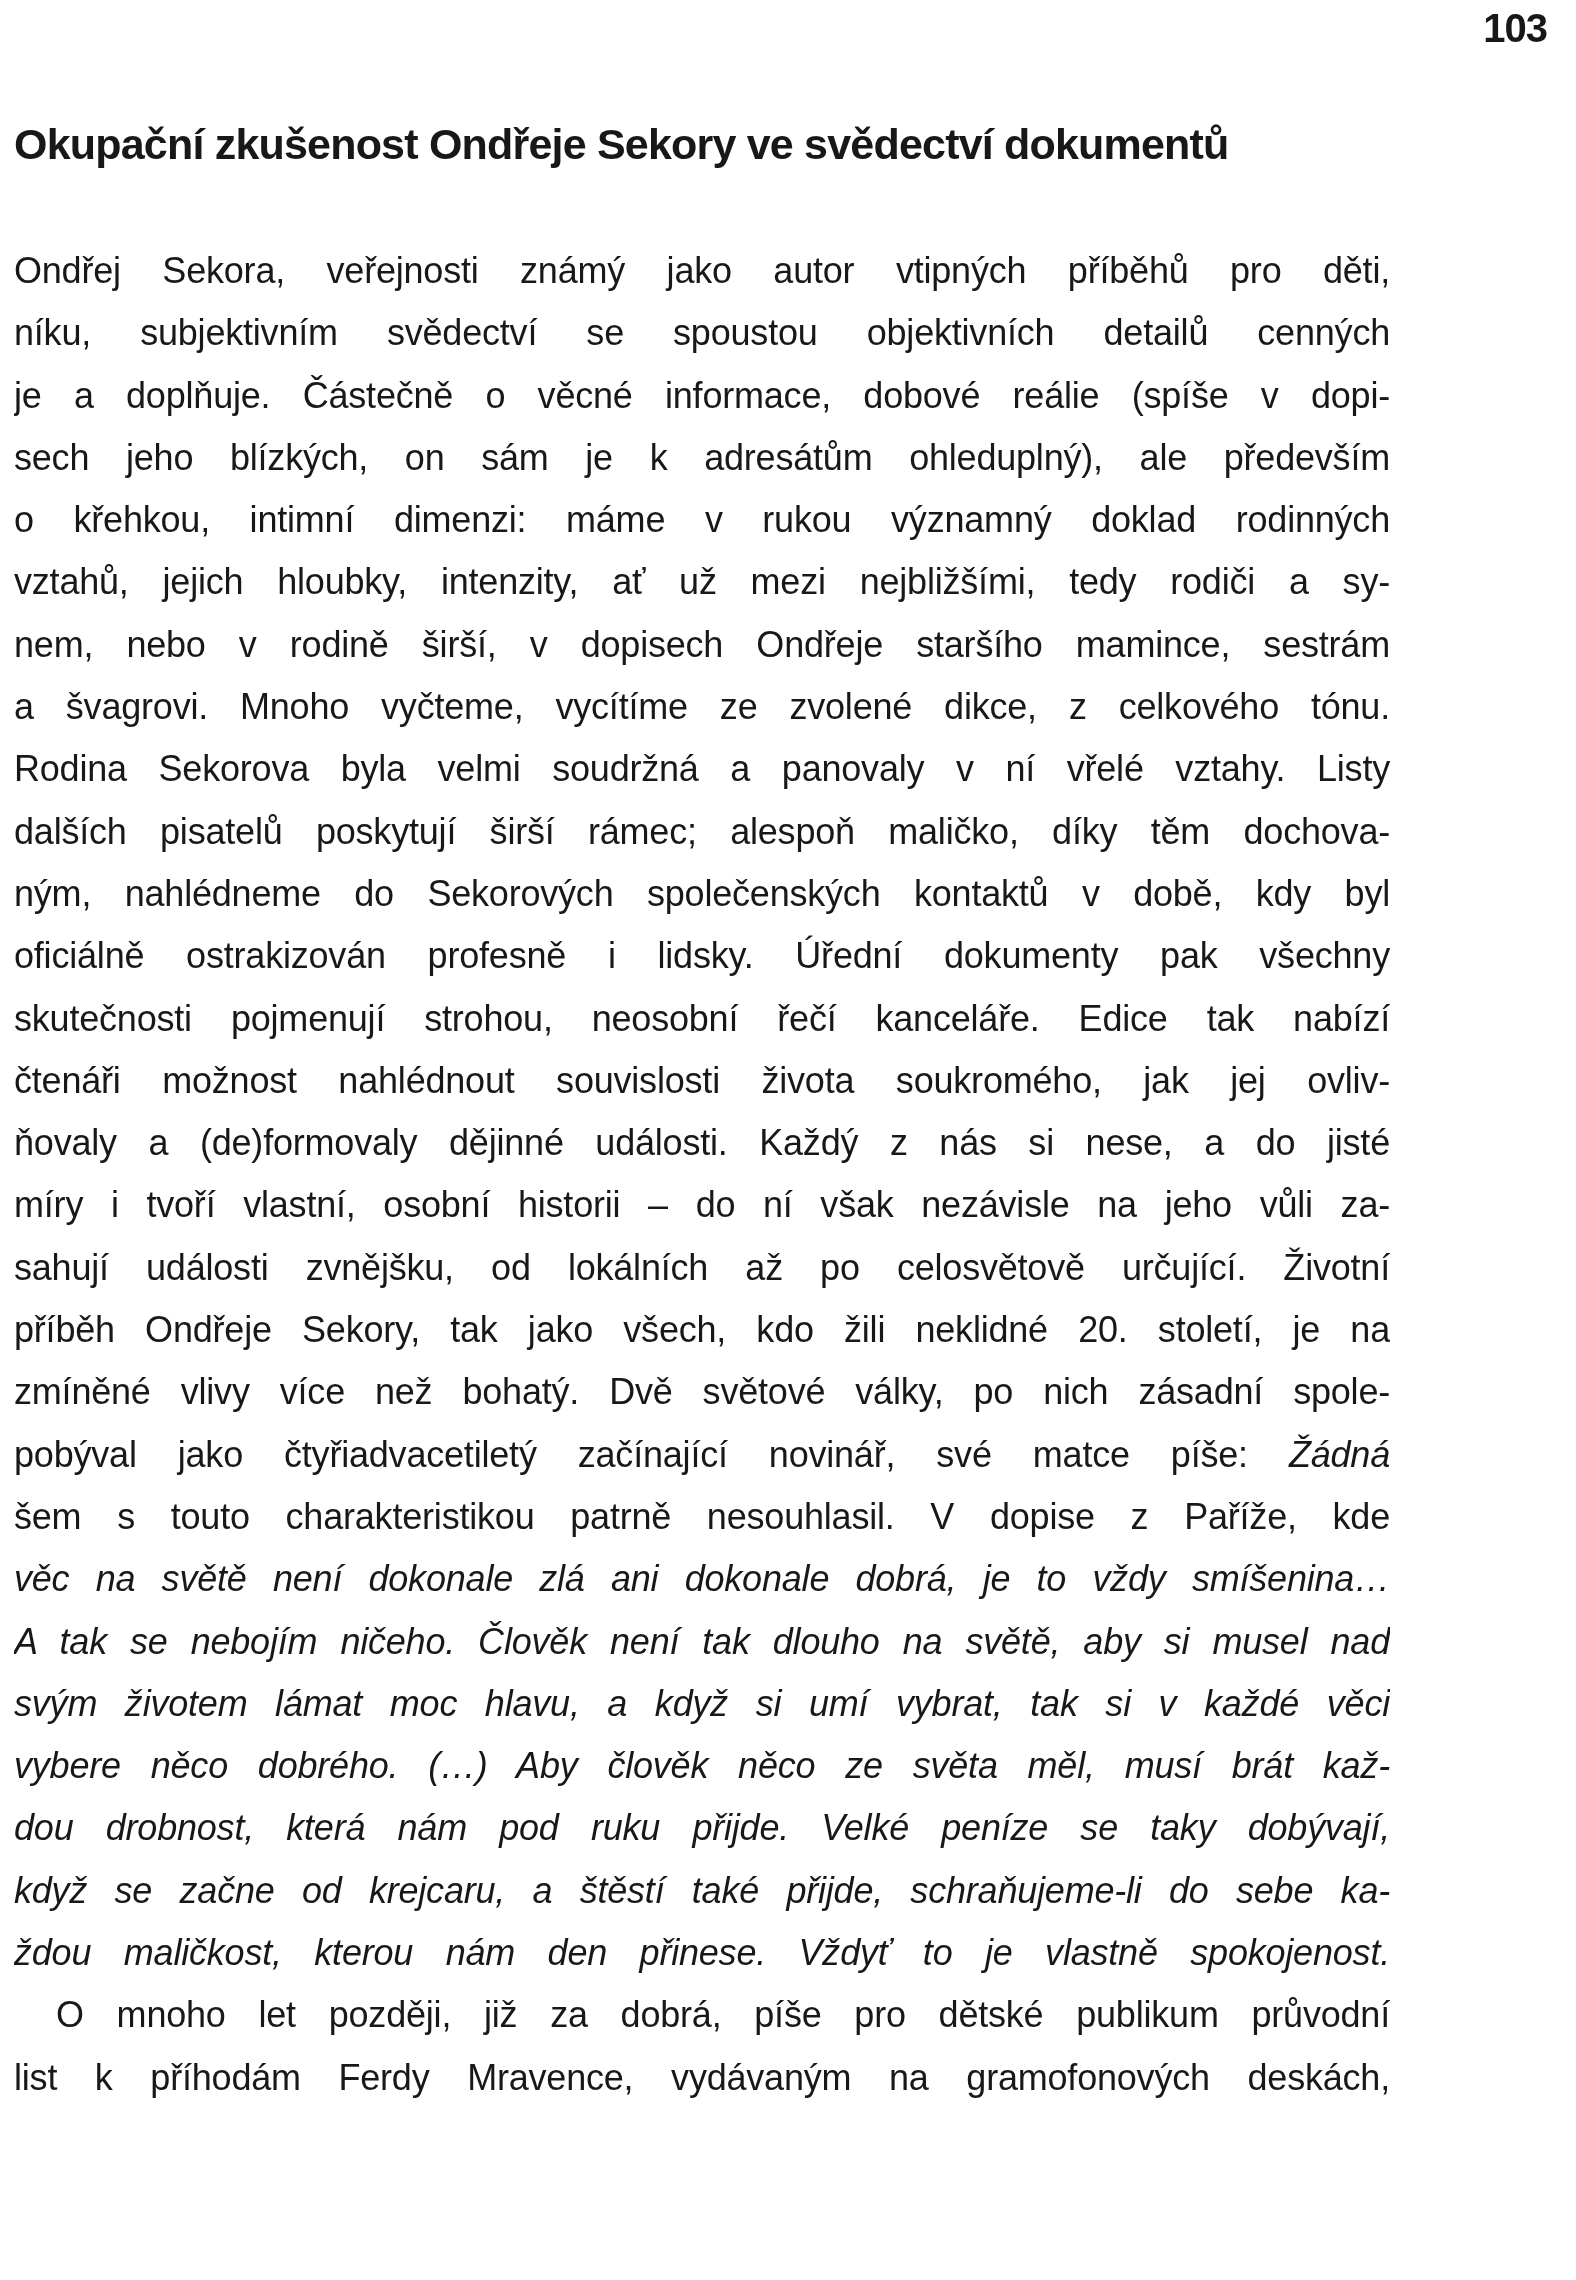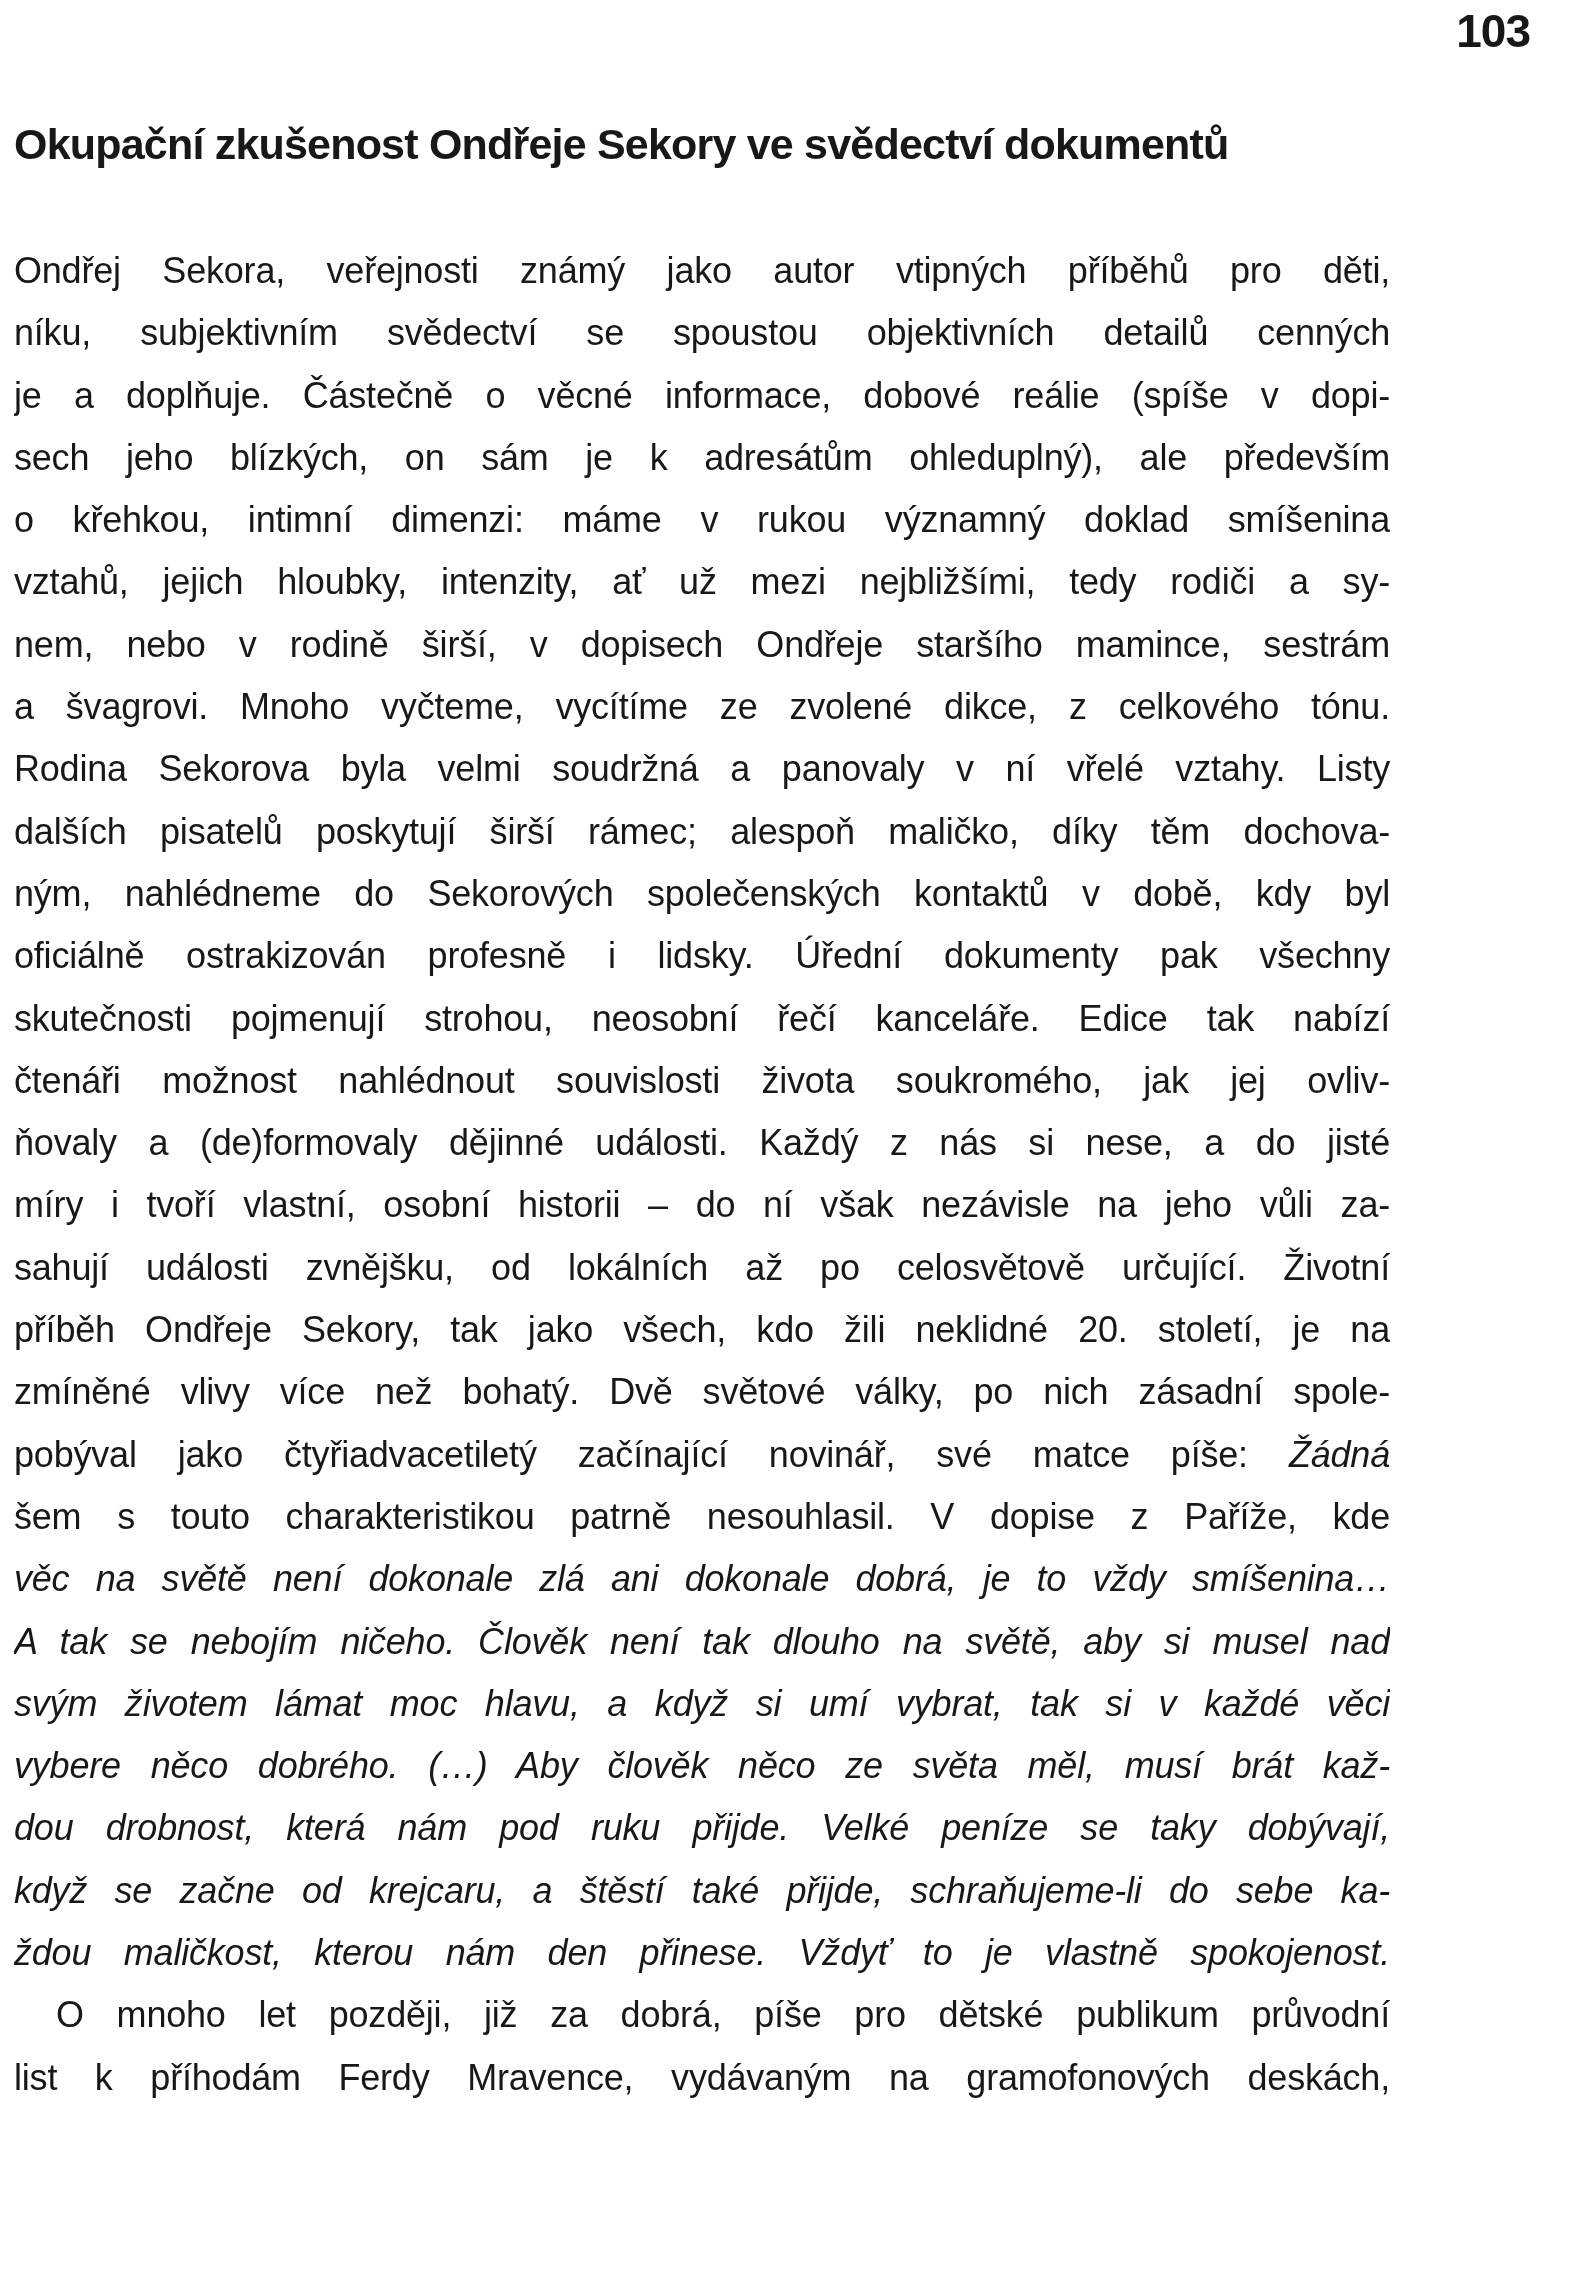--- a/index.html
+++ b/index.html
@@ -11,22 +11,22 @@
     position: relative;
     width: 1576px;
     height: 2280px;
     overflow: hidden;
     font-family: "Liberation Sans", sans-serif;
     color: #181818;
   }
   .page-number {
     position: absolute;
     top: 8px;
-    right: 46px;
-    font-size: 46px;
+    right: 29px;
+    font-size: 40px;
     font-weight: 700;
     letter-spacing: -1px;
     line-height: 1;
   }
   .page-heading {
     position: absolute;
     top: 94px;
     left: 14px;
     width: 1376px;
     font-size: 43px;
@@ -66,21 +66,21 @@
 
 <div class="page-number">103</div>
 
 <h1 class="page-heading">Okupační zkušenost Ondřeje Sekory ve svědectví dokumentů</h1>
 
 <div class="body-text">
     <div class="line"><span class="rm">Ondřej Sekora, veřejnosti známý jako autor vtipných příběhů pro děti,</span></div>
     <div class="line"><span class="rm">níku, subjektivním svědectví se spoustou objektivních detailů cenných</span></div>
     <div class="line"><span class="rm">je a doplňuje. Částečně o věcné informace, dobové reálie (spíše v dopi-</span></div>
     <div class="line"><span class="rm">sech jeho blízkých, on sám je k adresátům ohleduplný), ale především</span></div>
-    <div class="line"><span class="rm">o křehkou, intimní dimenzi: máme v rukou významný doklad smíšenina</span></div>
+    <div class="line"><span class="rm">o křehkou, intimní dimenzi: máme v rukou významný doklad rodinných</span></div>
     <div class="line"><span class="rm">vztahů, jejich hloubky, intenzity, ať už mezi nejbližšími, tedy rodiči a sy-</span></div>
     <div class="line"><span class="rm">nem, nebo v rodině širší, v dopisech Ondřeje staršího mamince, sestrám</span></div>
     <div class="line"><span class="rm">a švagrovi. Mnoho vyčteme, vycítíme ze zvolené dikce, z celkového tónu.</span></div>
     <div class="line"><span class="rm">Rodina Sekorova byla velmi soudržná a panovaly v ní vřelé vztahy. Listy</span></div>
     <div class="line"><span class="rm">dalších pisatelů poskytují širší rámec; alespoň maličko, díky těm dochova-</span></div>
     <div class="line"><span class="rm">ným, nahlédneme do Sekorových společenských kontaktů v době, kdy byl</span></div>
     <div class="line"><span class="rm">oficiálně ostrakizován profesně i lidsky. Úřední dokumenty pak všechny</span></div>
     <div class="line"><span class="rm">skutečnosti pojmenují strohou, neosobní řečí kanceláře. Edice tak nabízí</span></div>
     <div class="line"><span class="rm">čtenáři možnost nahlédnout souvislosti života soukromého, jak jej ovliv-</span></div>
     <div class="line"><span class="rm">ňovaly a (de)formovaly dějinné události. Každý z nás si nese, a do jisté</span></div>

